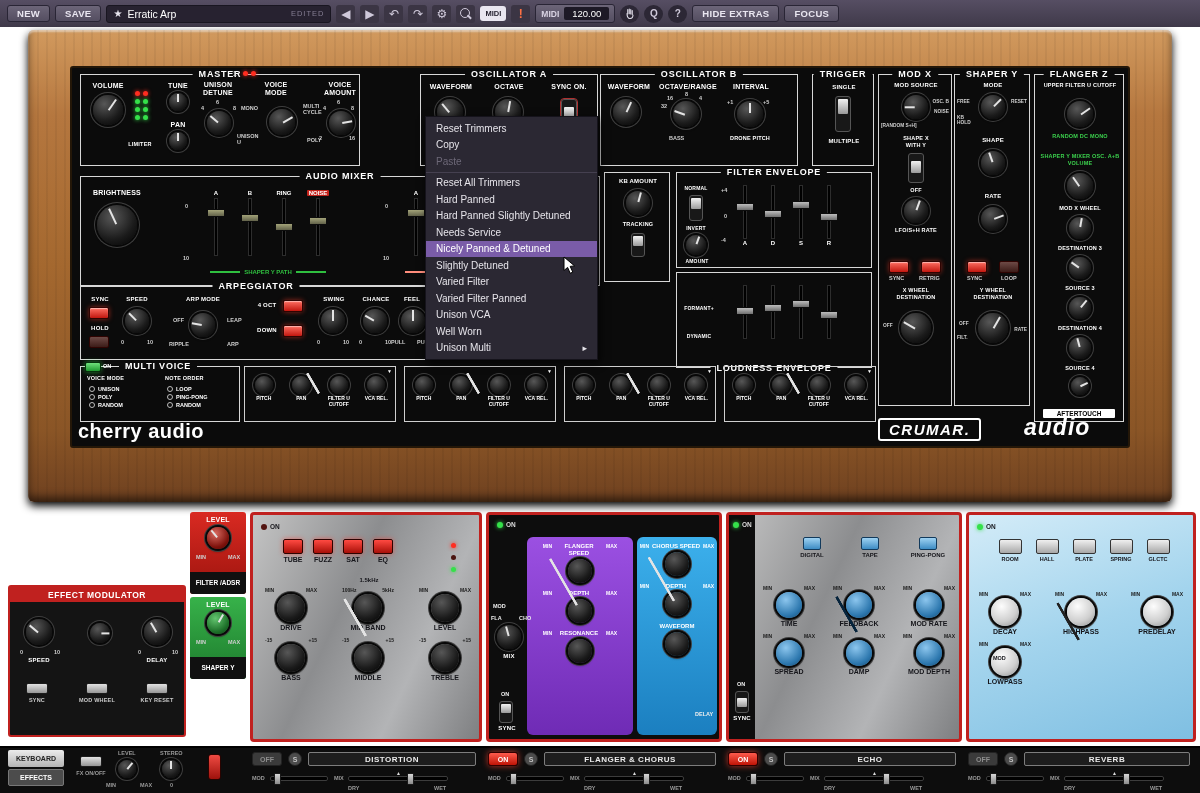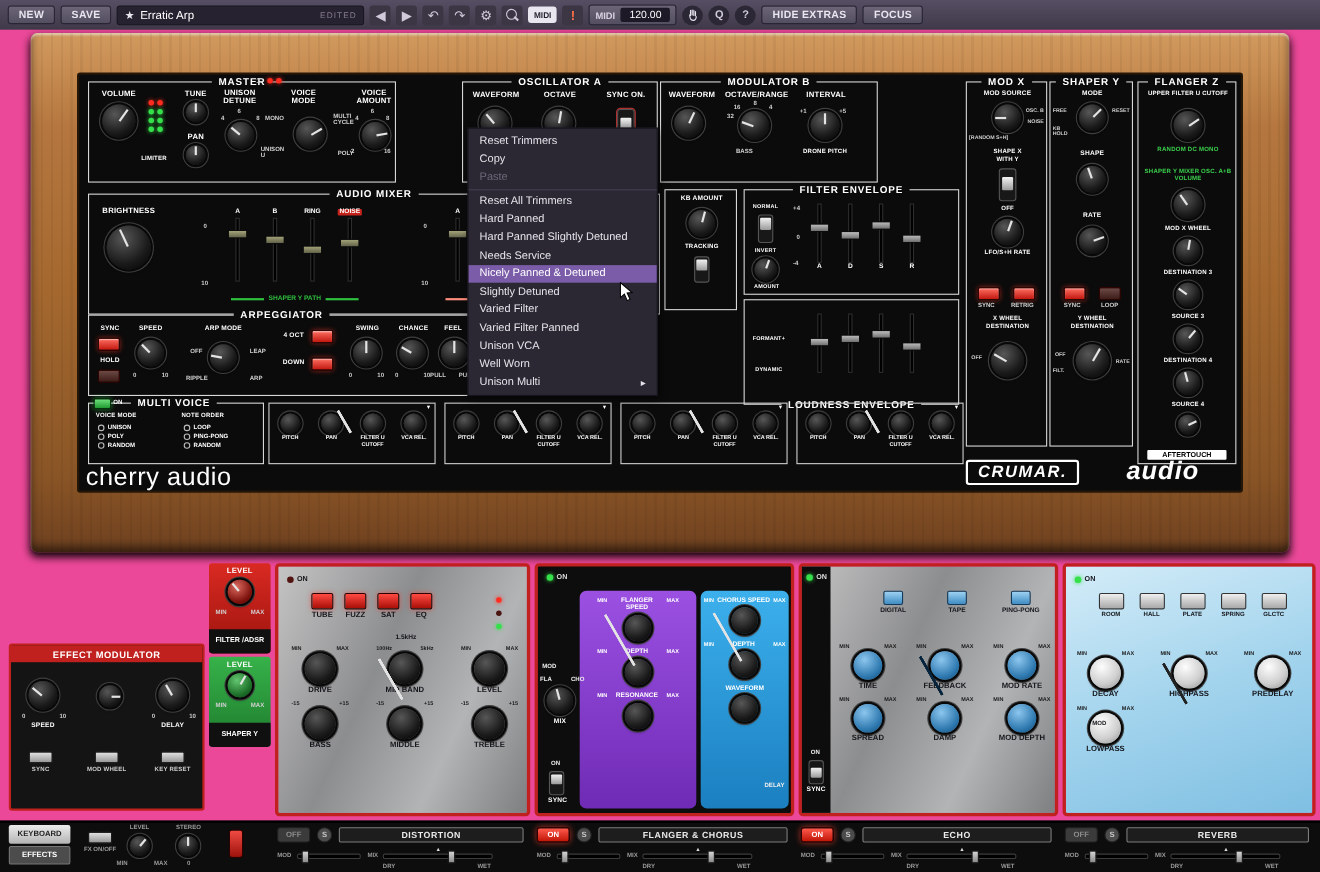--- a/index.html
+++ b/index.html
@@ -1,17 +1,17 @@
 <!DOCTYPE html>
 <html><head>
 <meta charset="utf-8">
 <style>
 *{margin:0;padding:0;box-sizing:border-box}
 body{background:#000;font-family:"Liberation Sans",sans-serif}
-#app{position:relative;width:1200px;height:793px;background:#ec4899;overflow:hidden}
+#app{position:relative;width:1200px;height:793px;background:#ffffff;overflow:hidden}
 
 .toolbar{position:absolute;left:0;top:0;width:1200px;height:27px;background:linear-gradient(#564e63,#3f3949);display:flex;align-items:center;gap:5px;padding:0 7px}
 .tbtn{height:17px;padding:0 9px;background:linear-gradient(#6c6578,#544e61);border:1px solid #292535;border-radius:3px;color:#e9e6f0;font-size:9.5px;font-weight:bold;display:flex;align-items:center;letter-spacing:.3px}
 .preset{width:225px;height:18px;background:#272230;border:1px solid #191621;border-radius:3px;color:#fff;display:flex;align-items:center;padding:0 6px;gap:5px}
 .preset .star{color:#e9e6f0;font-size:10px}
 .preset .pname{font-size:10.5px;flex:1;white-space:nowrap;overflow:hidden}
 .preset .edited{color:#857e93;font-size:7.5px;letter-spacing:1px}
 .tic{width:19px;height:18px;border-radius:3px;background:#3b3544;color:#cfc9da;font-size:12px;display:flex;align-items:center;justify-content:center}
 .tic.round{border-radius:50%;background:#2c2735}
 .tempo{height:19px;background:linear-gradient(#6c6578,#544e61);border:1px solid #292535;border-radius:3px;display:flex;align-items:center;gap:5px;padding:0 5px}
@@ -70,21 +70,21 @@
 
 .mvstrip{position:absolute;top:298px;width:152px;height:56px;border:1px solid #cfcfcf}
 .mvstrip::after{content:"▼";position:absolute;top:1px;right:3px;font-size:5px;color:#fff}
 .mvk{display:flex;flex-direction:column;align-items:center;width:36px}
 .mvk .kn{position:static}
 .mlb{font-size:5px;color:#fff;font-weight:bold;text-align:center;line-height:1.15;margin-top:2px}
 .mvknobs{display:flex;justify-content:space-around;padding-top:9px}
 .radio{display:flex;align-items:center;gap:3px;font-size:5.5px;color:#fff;font-weight:bold;margin-top:2px}
 .radio::before{content:"";width:4px;height:4px;border:1px solid #bbb;border-radius:50%}
 
-.cherry{position:absolute;font-size:23px;font-weight:400;color:#fff;letter-spacing:.5px}
+.cherry{position:absolute;font-size:20px;font-weight:700;color:#fff;letter-spacing:.5px}
 .crumar{position:absolute;border:2px solid #fff;border-radius:3px;padding:1px 9px;color:#fff;font-size:15px;font-weight:800;font-style:italic;letter-spacing:1.5px}
 .spirit{position:absolute;color:#fff;font-size:23px;font-weight:800;font-style:italic;letter-spacing:1px}
 
 .menu{position:absolute;left:425px;top:116px;width:173px;background:#2b2833;border:1px solid #15131b;box-shadow:2px 3px 8px rgba(0,0,0,.7);padding:3px 0;z-index:50}
 .mi{height:16.5px;display:flex;align-items:center;padding:0 10px;color:#e6e4ea;font-size:10px;justify-content:space-between}
 .mi .mia{display:none;font-size:9px}
 .mi[data-state="disabled"]{color:#6d6878}
 .mi[data-state="highlighted"]{background:#7a5ca8;color:#fff}
 .mi[data-state="submenu"] .mia{display:block}
 .mi[data-state="divider"]{height:5px;padding:0}
@@ -243,21 +243,21 @@
       <div class="kn k26" style="left:74px;top:24px;--r:10deg">
             <i></i>
           </div>
       <div class="L" style="left:126px;top:8px;width:44px">SYNC ON.</div>
       <div class="vsw down" style="left:140px;top:24px;height:30px;outline:1px solid #b03030">
             <b></b>
           </div>
     </div>
 
     <div class="sec" style="left:528px;top:6px;width:198px;height:92px">
-      <h3>MODULATOR B</h3>
+      <h3>OSCILLATOR B</h3>
       <div class="L" style="left:6px;top:8px;width:44px">WAVEFORM</div>
       <div class="kn k26" style="left:12px;top:24px;--r:25deg">
             <i></i>
           </div>
       <div class="L" style="left:58px;top:8px;width:56px">OCTAVE/RANGE</div>
       <span class="tk" style="left:60px;top:28px">32</span>
           <span class="tk" style="left:66px;top:20px">16</span>
           <span class="tk" style="left:84px;top:16px">8</span>
           <span class="tk" style="left:98px;top:20px">4</span>
       <div class="kn k26" style="left:72px;top:26px;--r:-70deg">
@@ -266,20 +266,28 @@
       <span class="tk" style="left:68px;top:60px">BASS</span>
       <div class="L" style="left:128px;top:8px;width:44px">INTERVAL</div>
       <span class="tk" style="left:126px;top:24px">+1</span>
           <span class="tk" style="left:162px;top:24px">+5</span>
       <div class="kn k26" style="left:136px;top:26px;--r:0deg">
             <i></i>
           </div>
       <div class="L" style="left:124px;top:60px;width:50px;font-size:5.5px">DRONE PITCH</div>
     </div>
 
+    <div class="sec" style="left:740px;top:6px;width:62px;height:92px">
+      <h3>TRIGGER</h3>
+      <div class="L" style="left:0;top:9px;width:62px;font-size:6px">SINGLE</div>
+      <div class="vsw" style="left:22px;top:21px;height:36px">
+            <b></b>
+          </div>
+      <div class="L" style="left:0;top:63px;width:62px;font-size:6px">MULTIPLE</div>
+    </div>
 
     <div class="sec" style="left:806px;top:6px;width:74px;height:332px">
       <h3>MOD X</h3>
       <div class="L" style="left:0;top:7px;width:74px;font-size:6px">MOD SOURCE</div>
       <div class="kn k24" style="left:25px;top:20px;--r:-90deg">
             <i></i>
           </div>
       <span class="tk" style="left:2px;top:48px;width:44px;font-size:4.8px;text-align:left">[RANDOM S+H]</span>
       <span class="tk" style="right:2px;top:24px;font-size:4.8px">OSC. B</span>
       <span class="tk" style="right:2px;top:34px;font-size:4.8px">NOISE</span>

